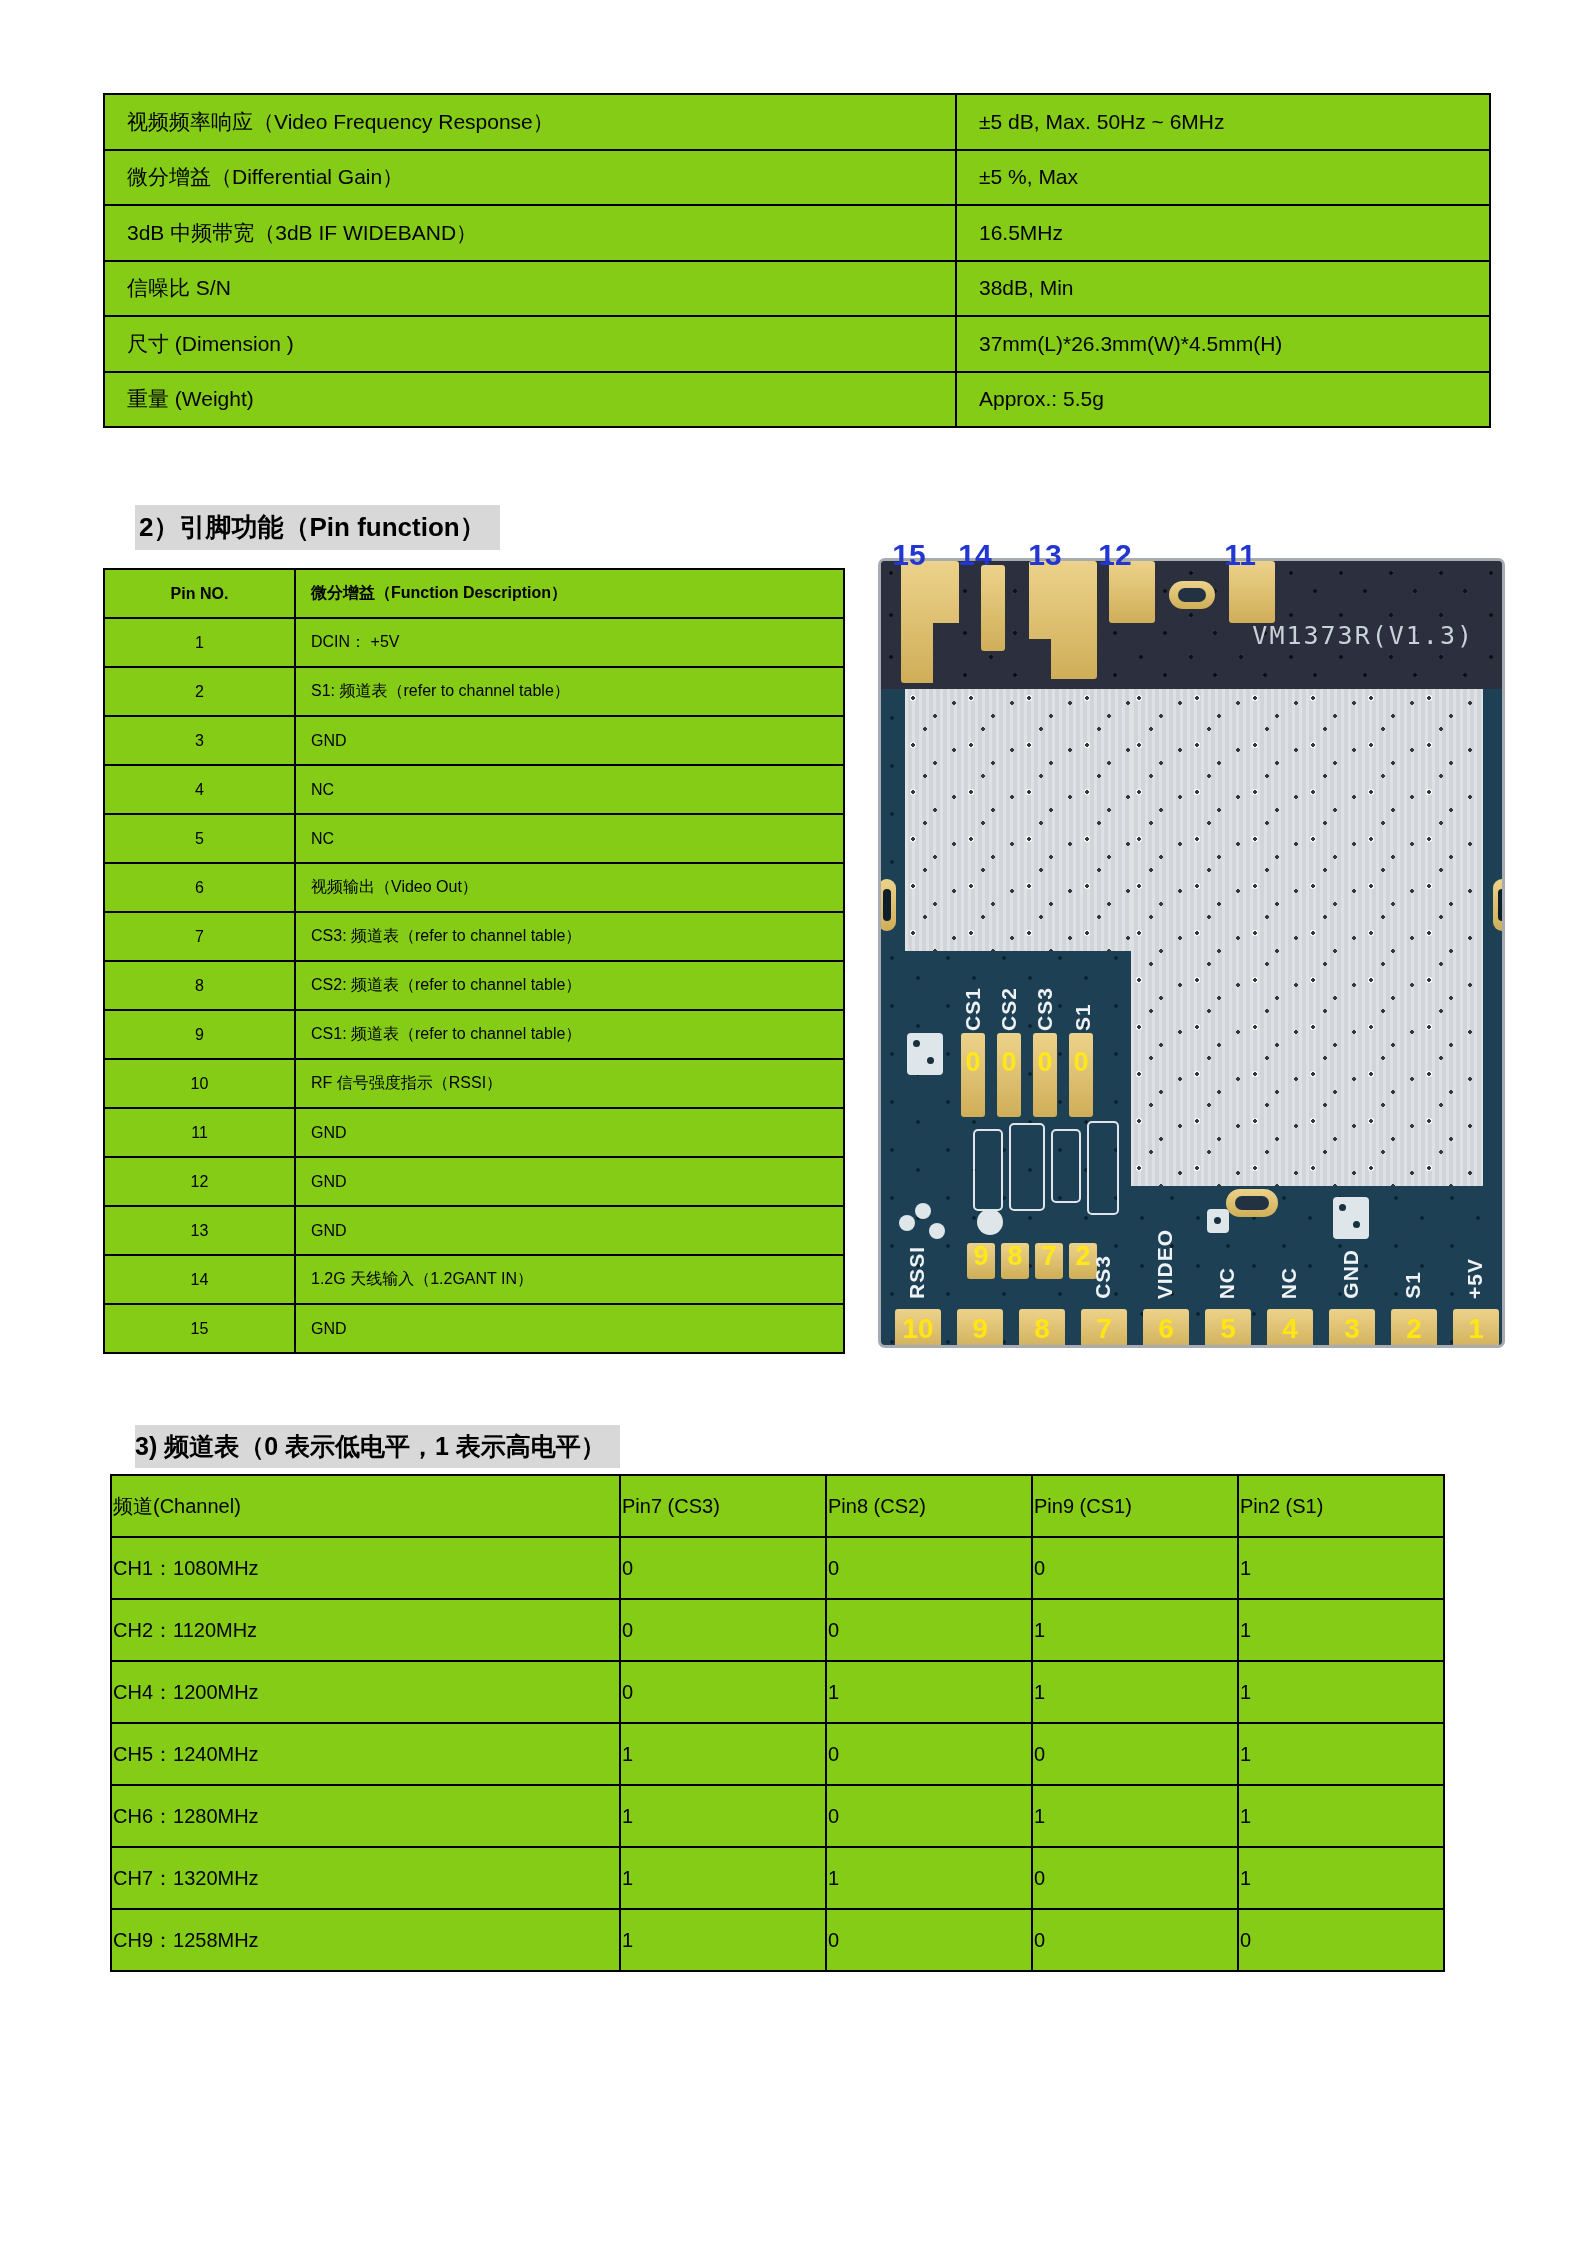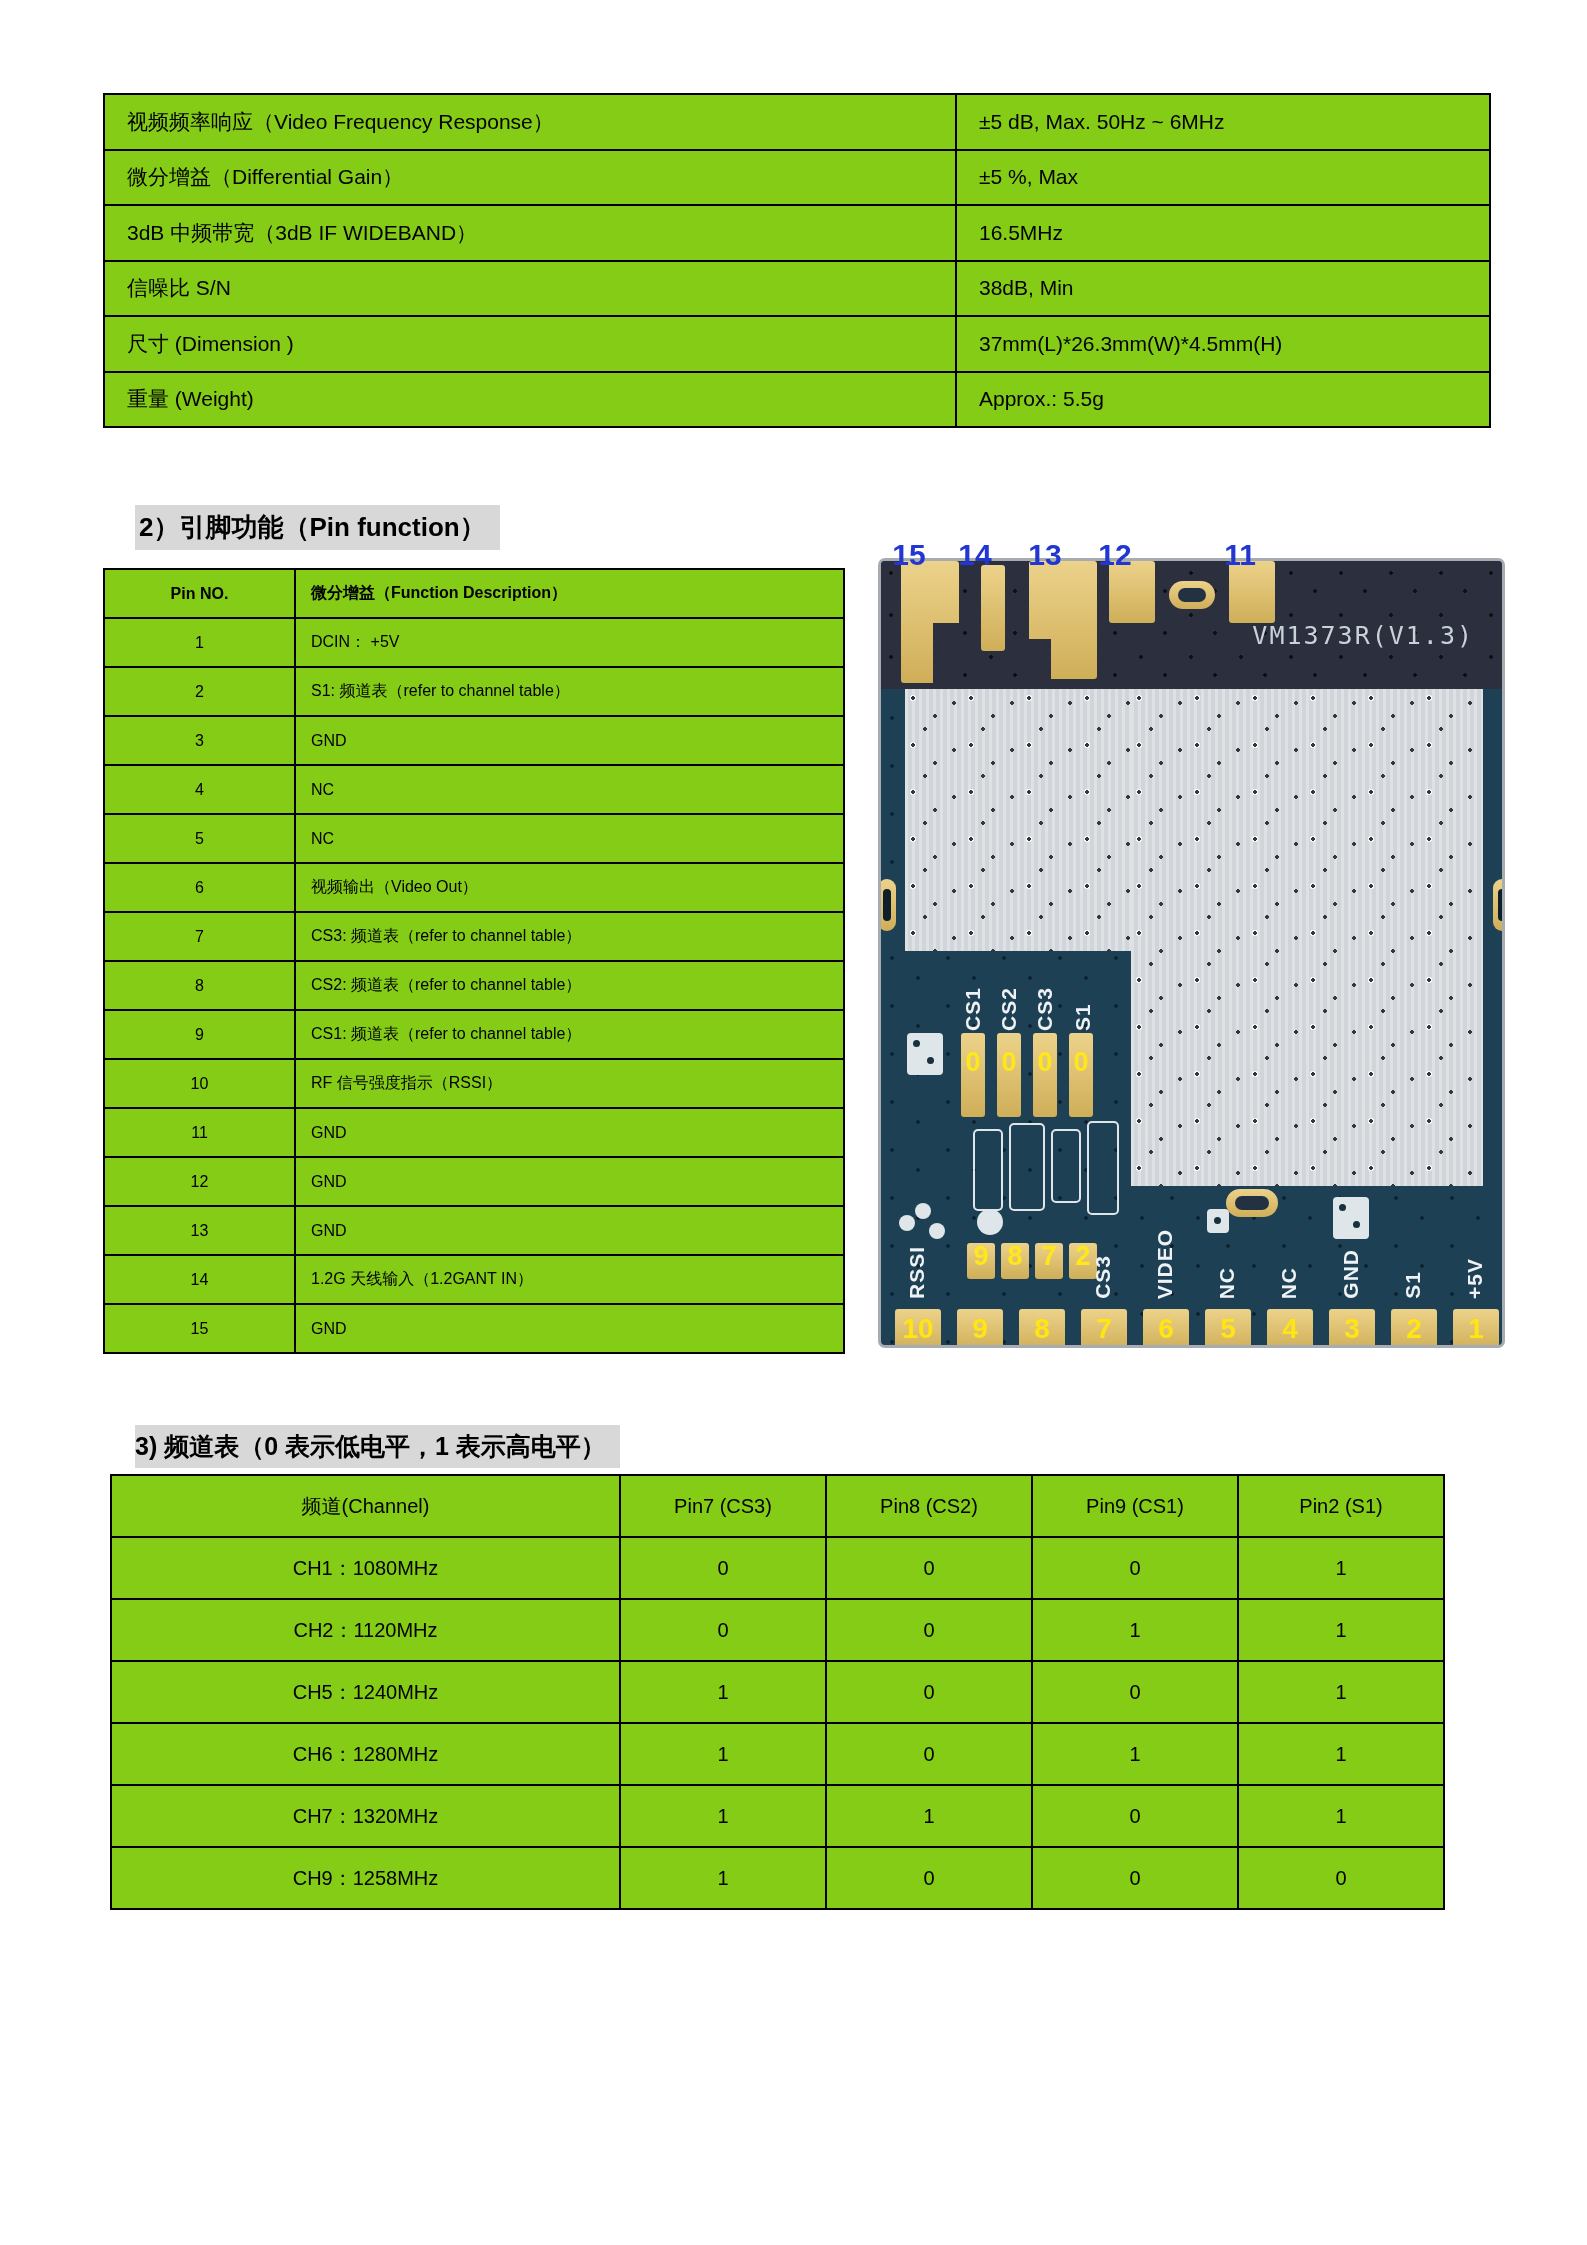--- a/index.html
+++ b/index.html
@@ -23,21 +23,21 @@
 
   
   .pins{left:103px;top:568px;width:742px;}
   .pins td{height:45px;font-size:16px;}
   .pins .no{width:187px;text-align:center;}
   .pins .desc{padding-left:15px;}
   .pins .hd{font-weight:bold;}
 
   
   .chan{left:110px;top:1474px;width:1315px;}
-  .chan td{height:58px;font-size:20px;text-align:center;}
+  .chan td{height:58px;font-size:20px;}
   .chan .ch{width:505px;}
   .chan .pv{width:202px;}
 
   
   .pcb{position:absolute;left:878px;top:538px;width:629px;height:812px;}
   .blab{position:absolute;top:0;width:50px;text-align:center;font-size:30px;font-weight:bold;
         color:#2236d4;z-index:5;}
   .board{position:absolute;left:0;top:20px;width:627px;height:790px;border-radius:7px;
          background-color:#1e4054;border:3px solid #a7acb2;box-sizing:border-box;overflow:hidden;
          background-image:
@@ -319,20 +319,27 @@
       <td>1</td>
         </tr>
     <tr>
       <td class="ch">CH2：1120MHz</td>
       <td>0</td>
       <td>0</td>
       <td>1</td>
       <td>1</td>
         </tr>
     <tr>
+      <td class="ch">CH4：1200MHz</td>
+      <td>0</td>
+      <td>1</td>
+      <td>1</td>
+      <td>1</td>
+        </tr>
+    <tr>
       <td class="ch">CH5：1240MHz</td>
       <td>1</td>
       <td>0</td>
       <td>0</td>
       <td>1</td>
         </tr>
     <tr>
       <td class="ch">CH6：1280MHz</td>
       <td>1</td>
       <td>0</td>

